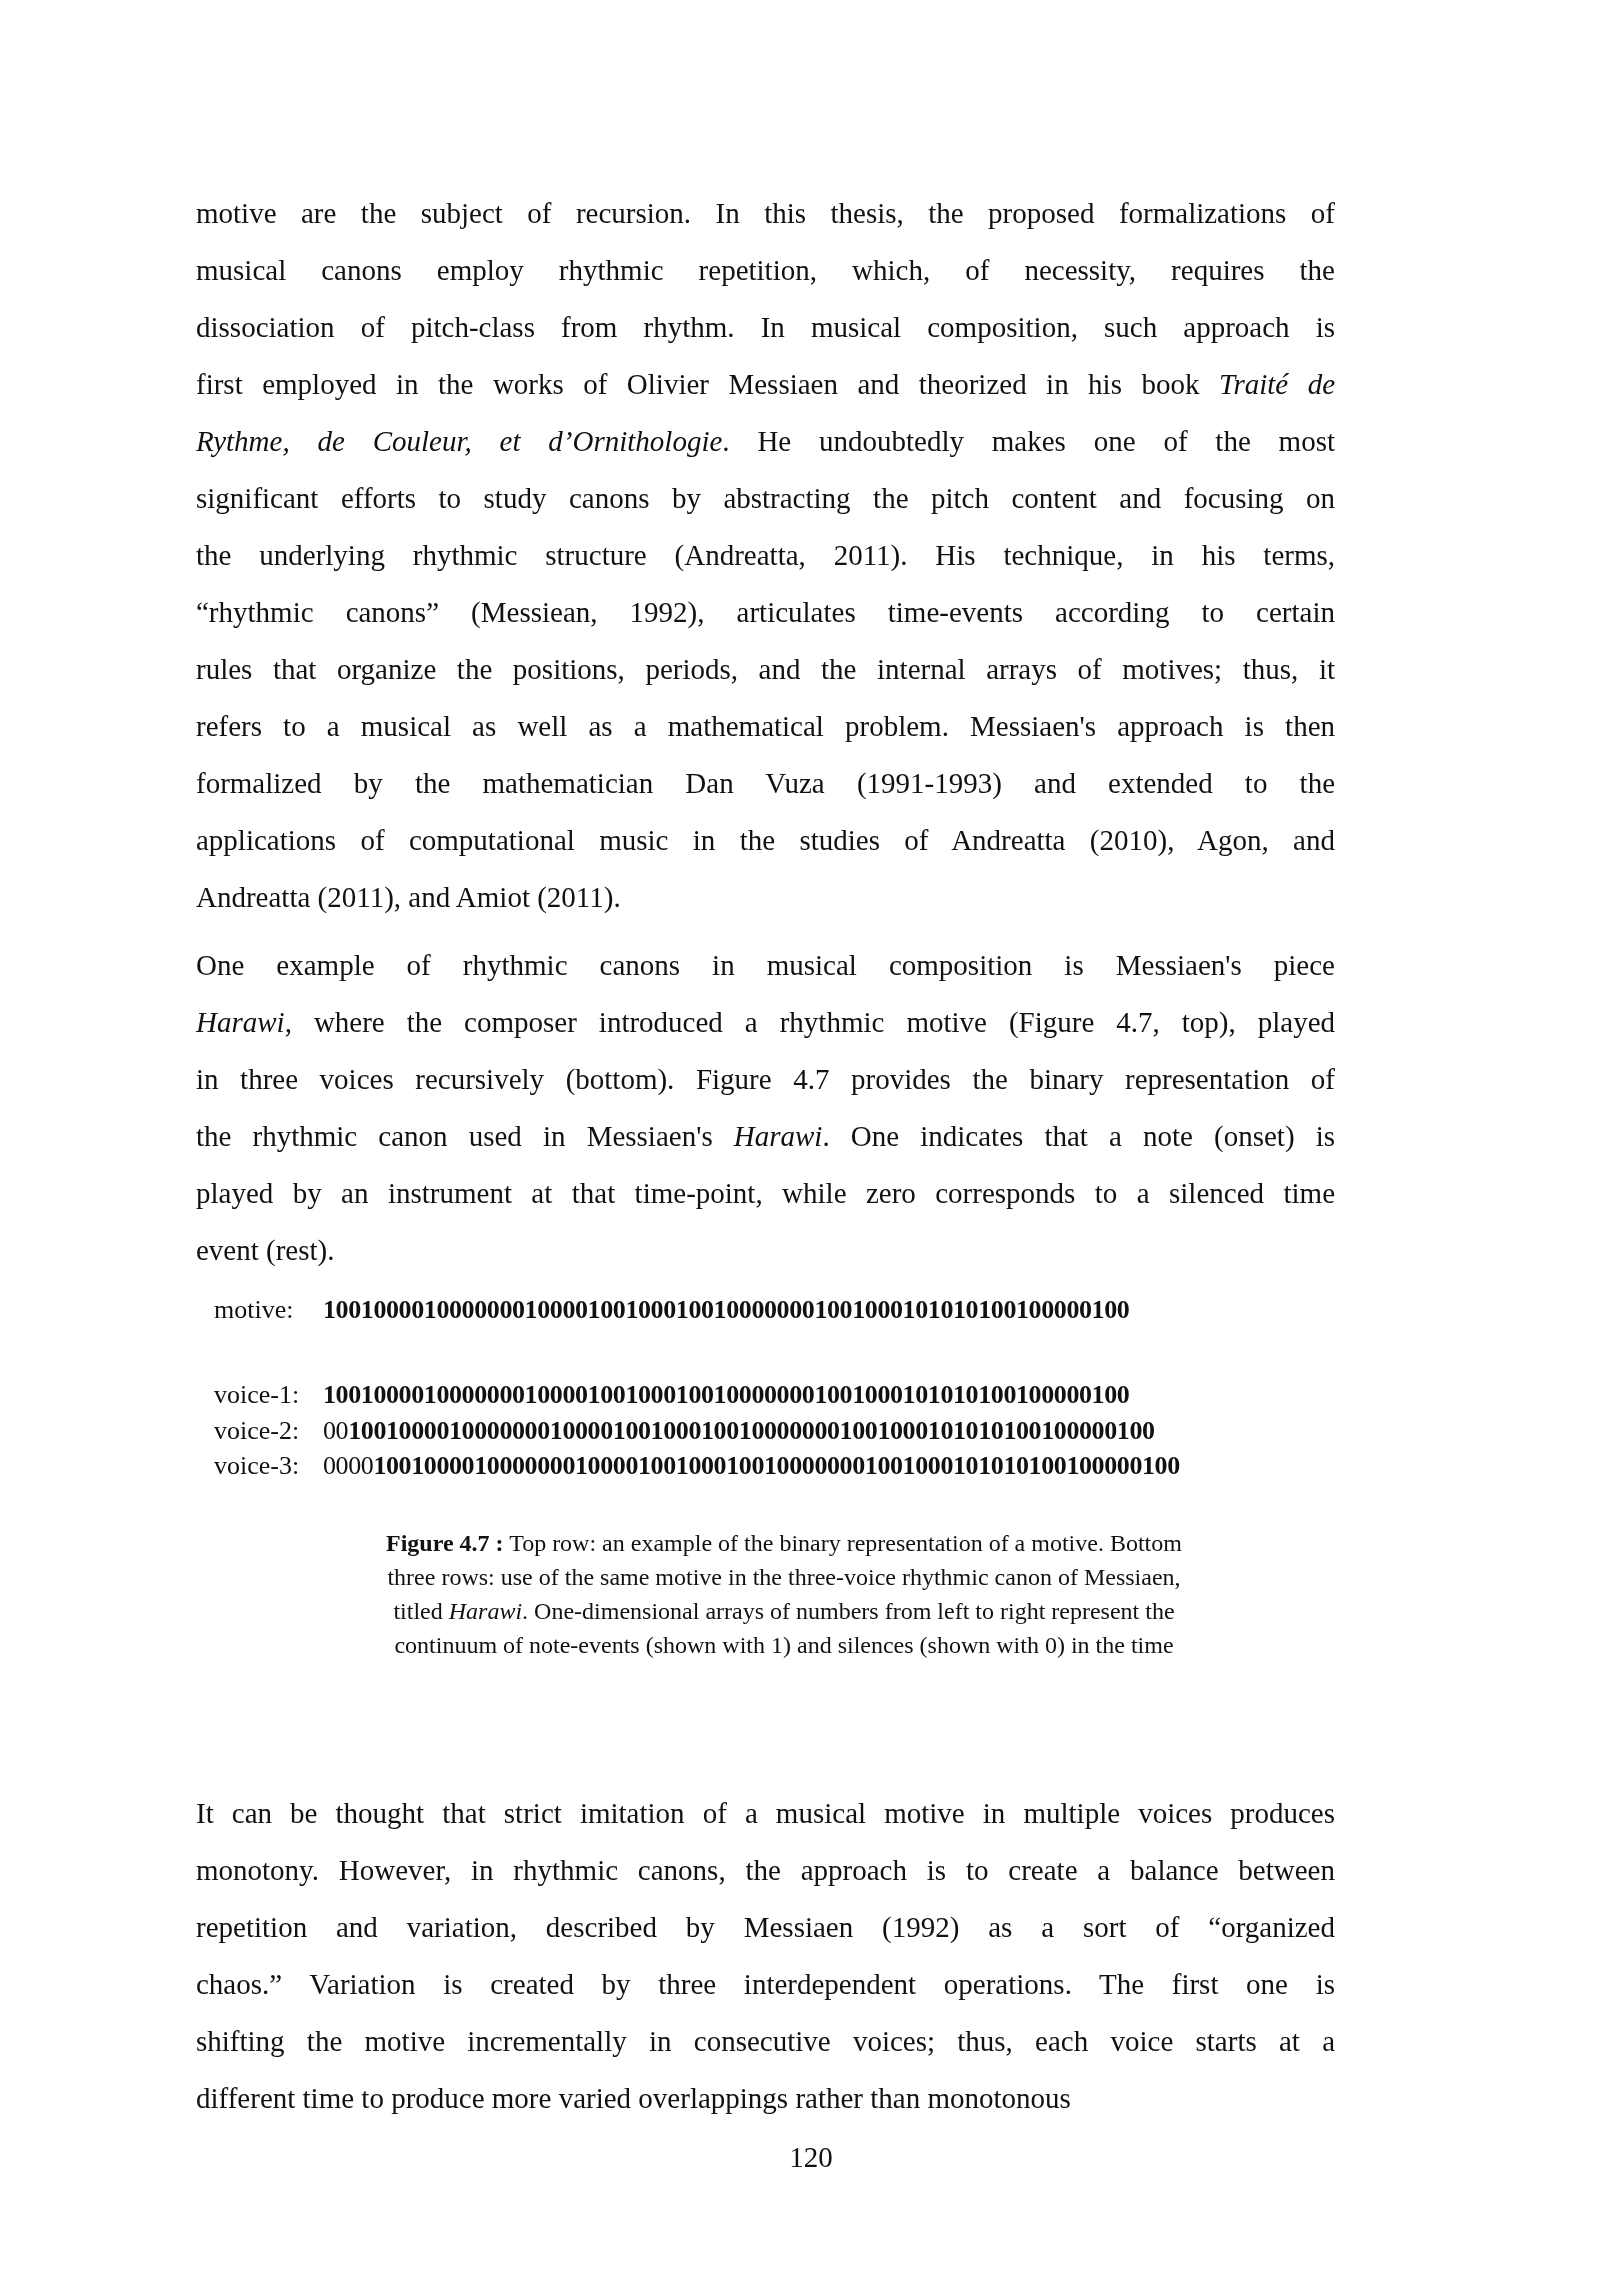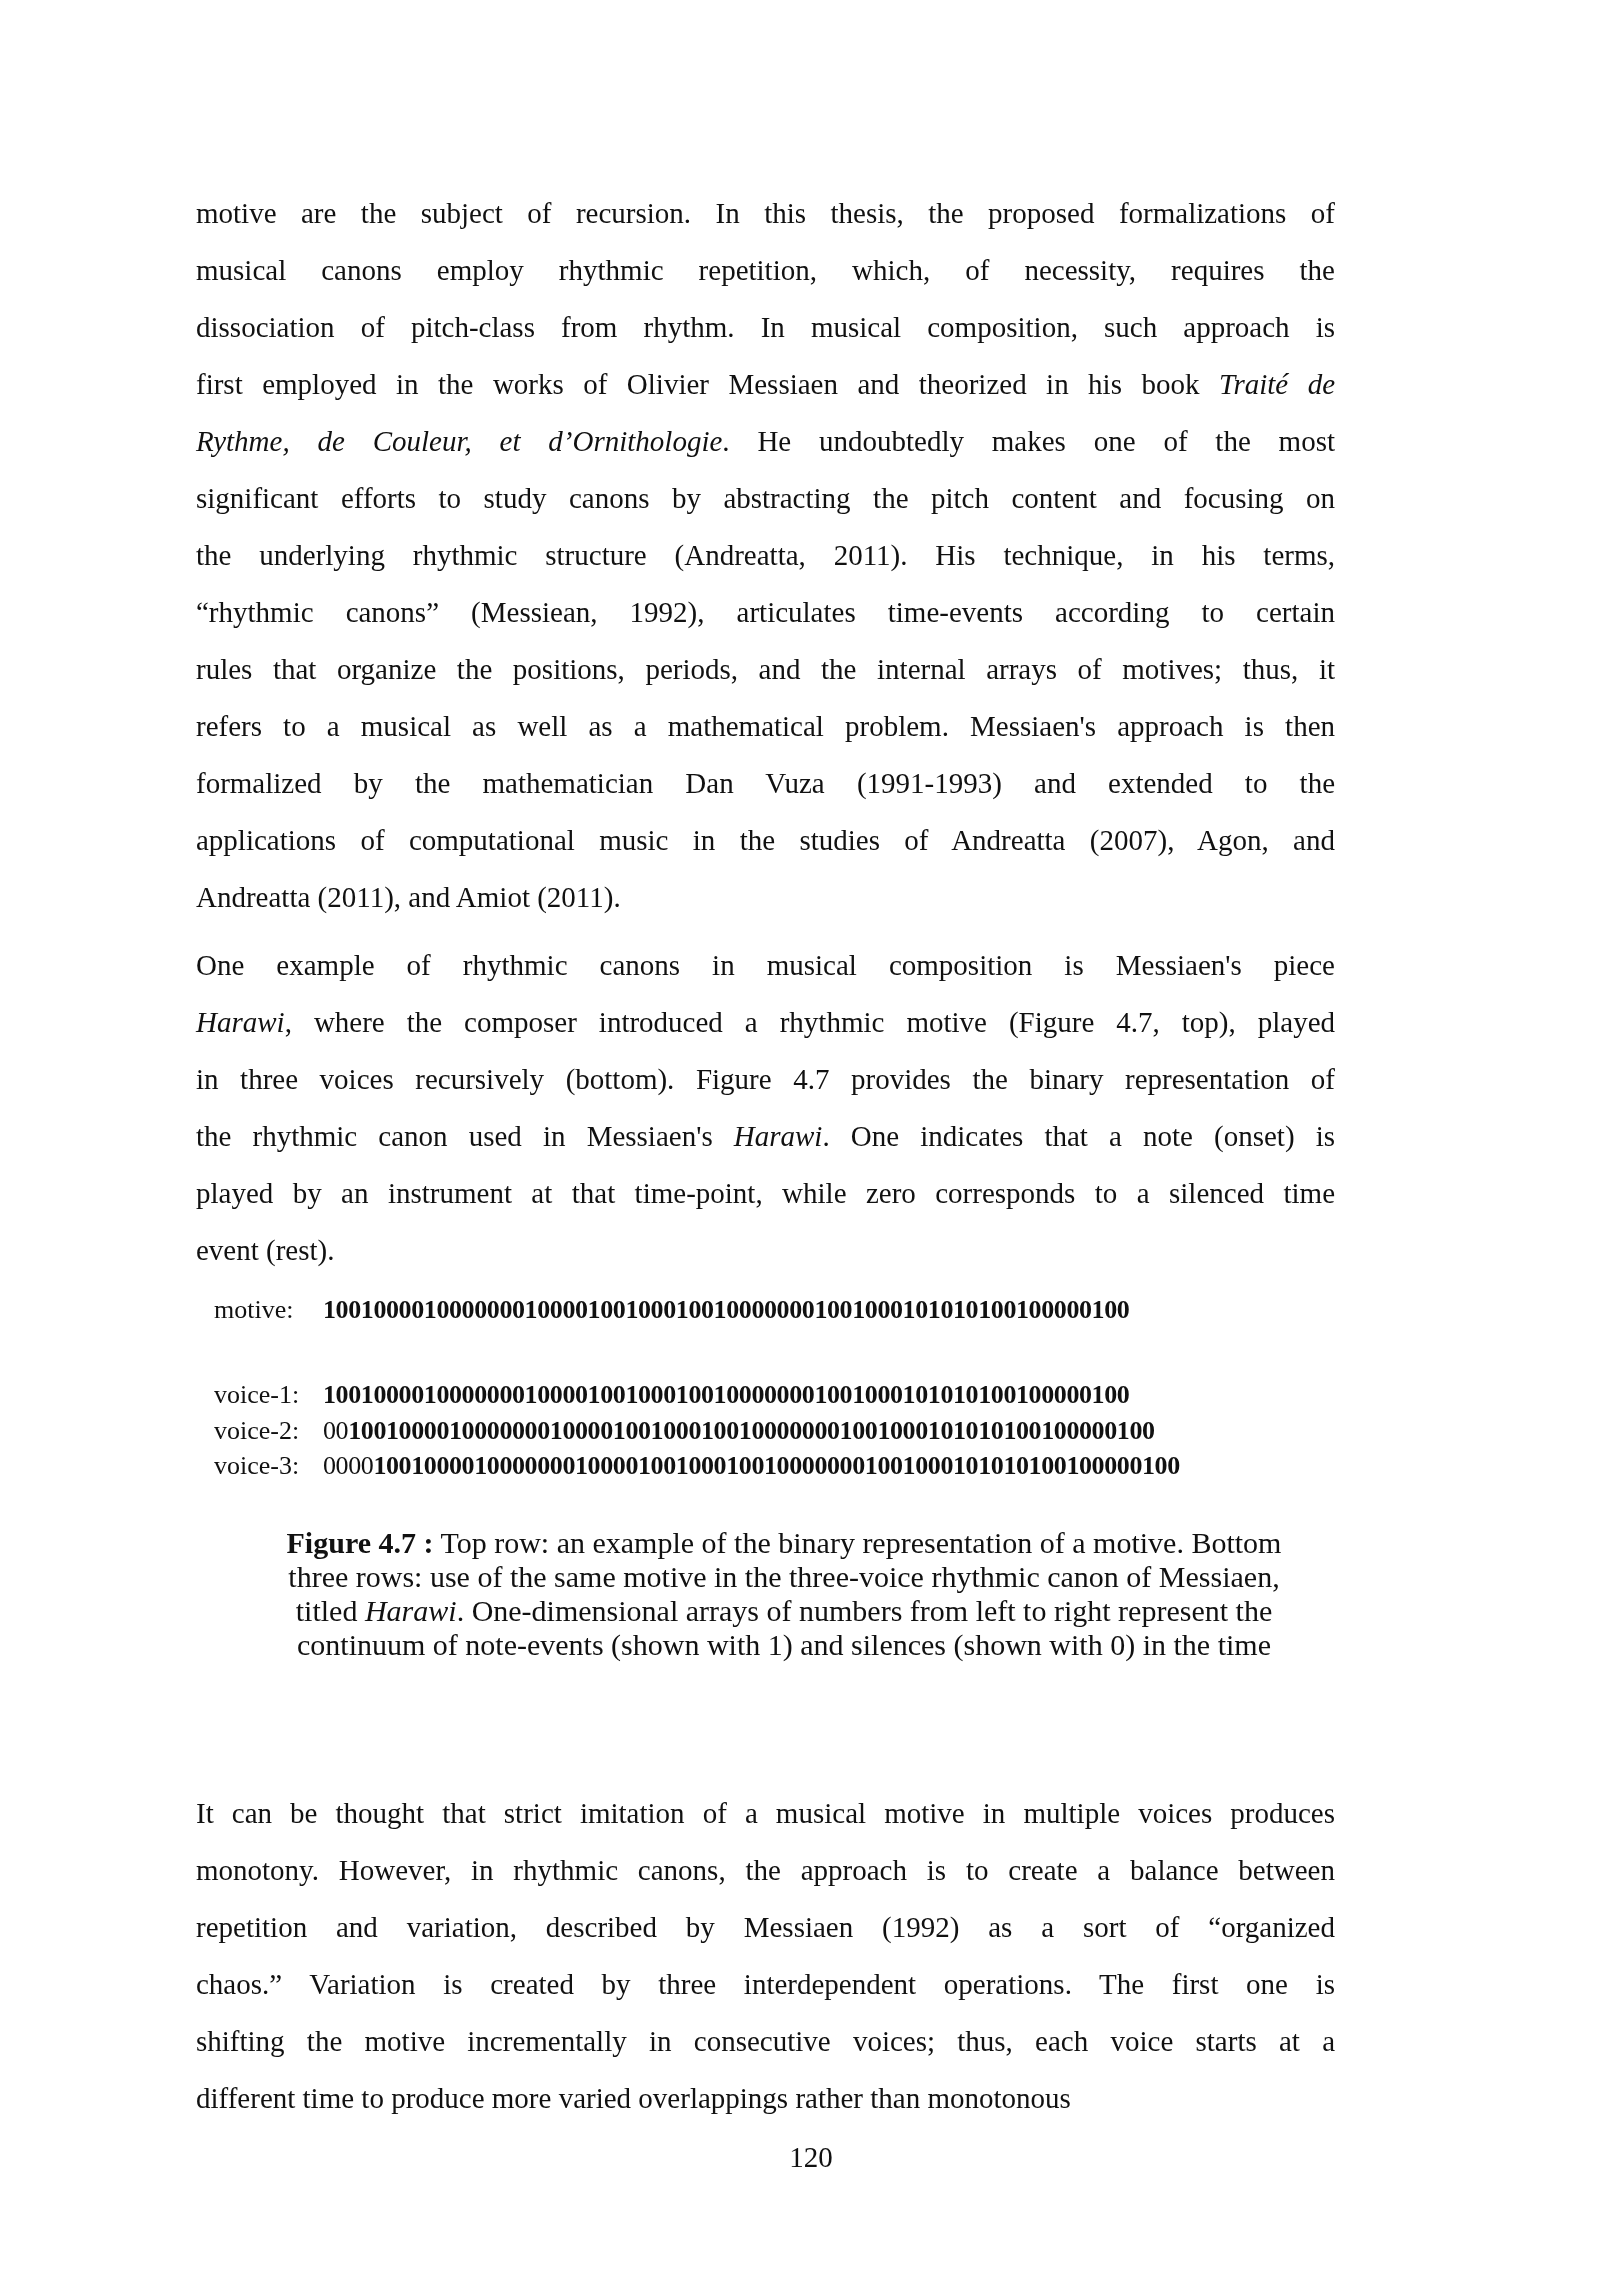--- a/index.html
+++ b/index.html
@@ -14,42 +14,42 @@
   .figure { position: absolute; left: 214px; top: 1290px; font-family: "Liberation Serif", serif; font-size: 26px; }
   .row { position: absolute; white-space: nowrap; left: 0; }
   .row .lbl { display: inline-block; width: 109px; }
   .row.motive .lbl { width: 109px; }
   .bold { font-weight: bold; }
   .row.motive { top: 5.3px; }
   .row.v1 { top: 90px; }
   .row.v2 { top: 126px; }
   .row.v3 { top: 161px; }
   .digits { letter-spacing: -0.4px; }
-  .caption { position: absolute; left: 205px; top: 1526px; width: 1158px; font-family: "Liberation Serif", serif; font-size: 30px; line-height: 34px; text-align: center; }
+  .caption { position: absolute; left: 205px; top: 1526px; width: 1158px; font-family: "Liberation Serif", serif; font-size: 24px; line-height: 34px; text-align: center; }
   .caption .cl { display: block; white-space: nowrap; }
   .pageno { position: absolute; top: 2141px; left: 0; width: 1622px; text-align: center; font-family: "Liberation Serif", serif; font-size: 29px; }
   i { }
 </style>
 </head>
 <body>
 
 <div class="page">
   <div class="para p1">
       <span class="line"><span>motive are the subject of recursion. In this thesis, the proposed formalizations of</span></span>
       <span class="line"><span>musical canons employ rhythmic repetition, which, of necessity, requires the</span></span>
       <span class="line"><span>dissociation of pitch-class from rhythm. In musical composition, such approach is</span></span>
       <span class="line"><span>first employed in the works of Olivier Messiaen and theorized in his book </span><i>Traité de</i></span>
       <span class="line"><i>Rythme, de Couleur, et d’Ornithologie</i><span>. He undoubtedly makes one of the most</span></span>
       <span class="line"><span>significant efforts to study canons by abstracting the pitch content and focusing on</span></span>
       <span class="line"><span>the underlying rhythmic structure (Andreatta, 2011). His technique, in his terms,</span></span>
       <span class="line"><span>“rhythmic canons” (Messiean, 1992), articulates time-events according to certain</span></span>
       <span class="line"><span>rules that organize the positions, periods, and the internal arrays of motives; thus, it</span></span>
       <span class="line"><span>refers to a musical as well as a mathematical problem. Messiaen's approach is then</span></span>
       <span class="line"><span>formalized by the mathematician Dan Vuza (1991-1993) and extended to the</span></span>
-      <span class="line"><span>applications of computational music in the studies of Andreatta (2007), Agon, and</span></span>
+      <span class="line"><span>applications of computational music in the studies of Andreatta (2010), Agon, and</span></span>
       <span class="line last"><span>Andreatta (2011), and Amiot (2011).</span></span>
     </div>
   <div class="para p2">
       <span class="line"><span>One example of rhythmic canons in musical composition is Messiaen's piece</span></span>
       <span class="line"><i>Harawi</i><span>, where the composer introduced a rhythmic motive (Figure 4.7, top), played</span></span>
       <span class="line"><span>in three voices recursively (bottom). Figure 4.7 provides the binary representation of</span></span>
       <span class="line"><span>the rhythmic canon used in Messiaen's </span><i>Harawi</i><span>. One indicates that a note (onset) is</span></span>
       <span class="line"><span>played by an instrument at that time-point, while zero corresponds to a silenced time</span></span>
       <span class="line last"><span>event (rest).</span></span>
     </div>

